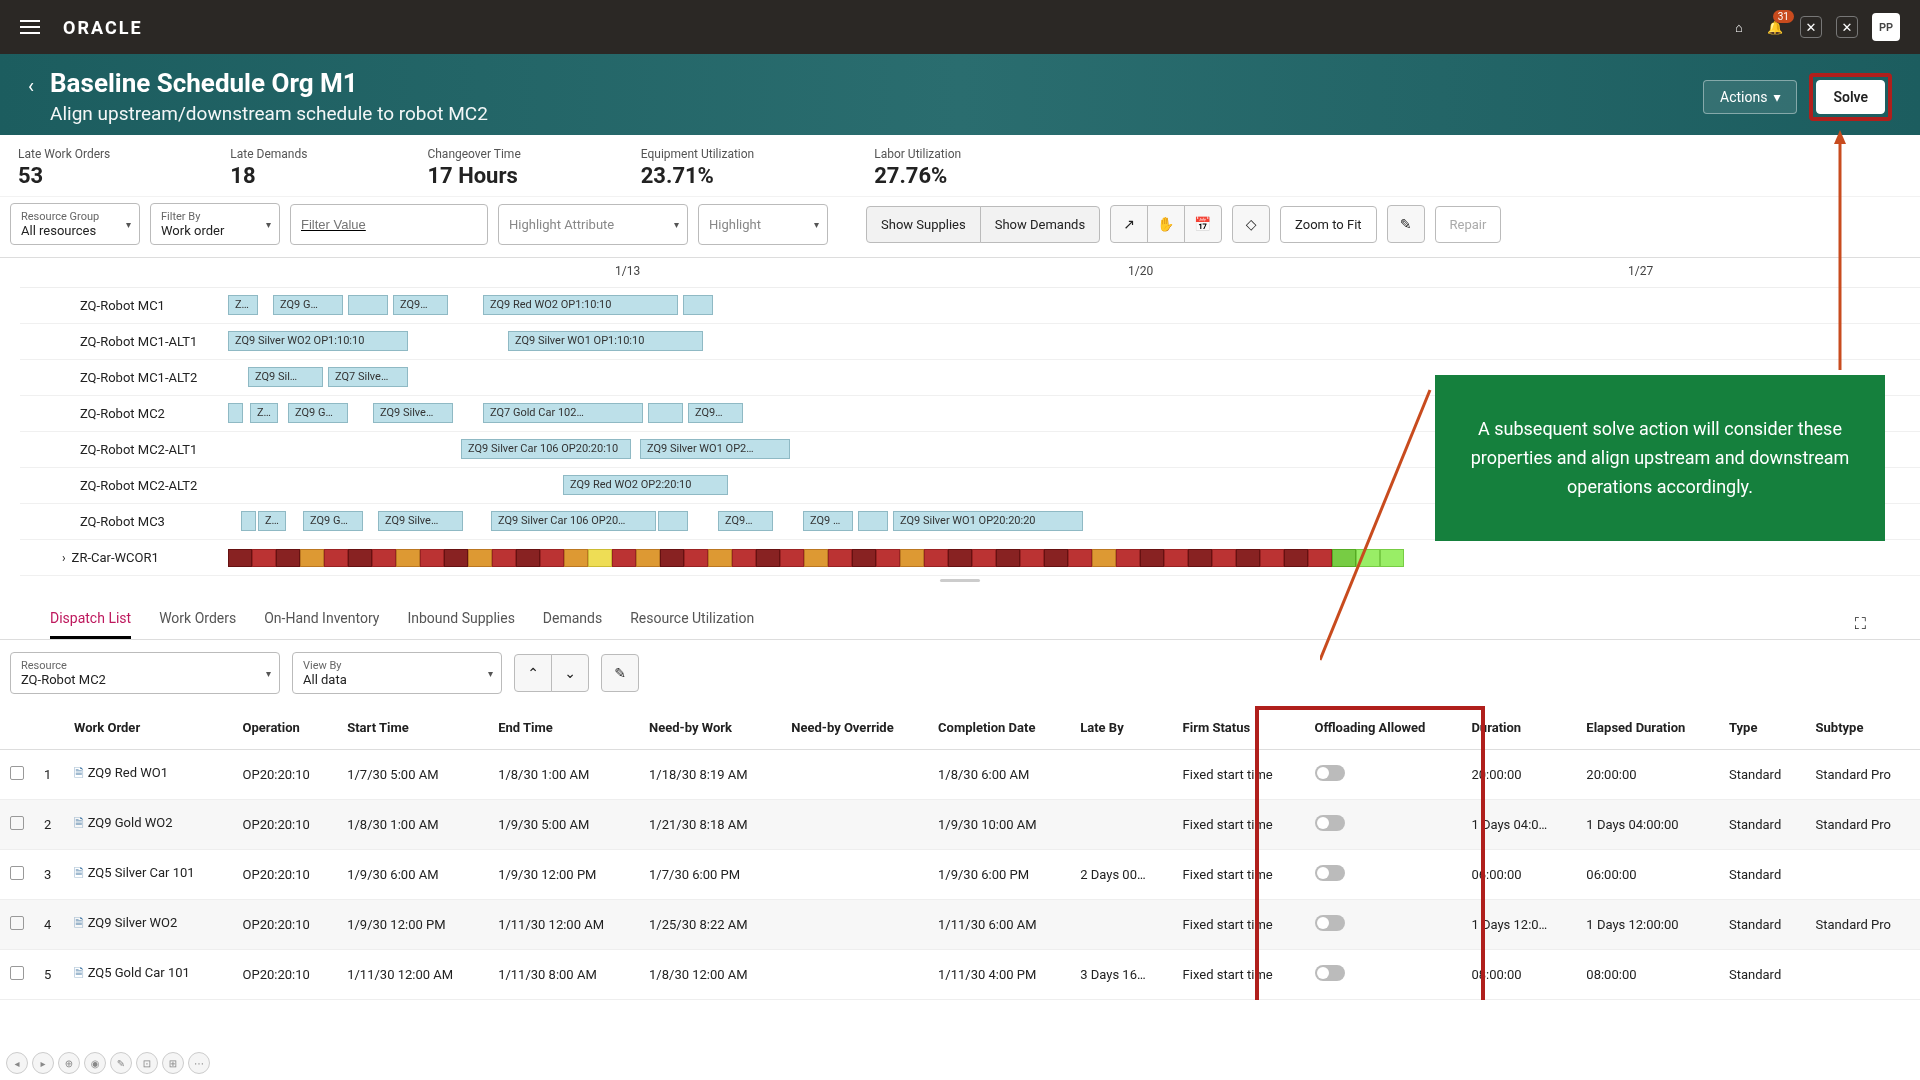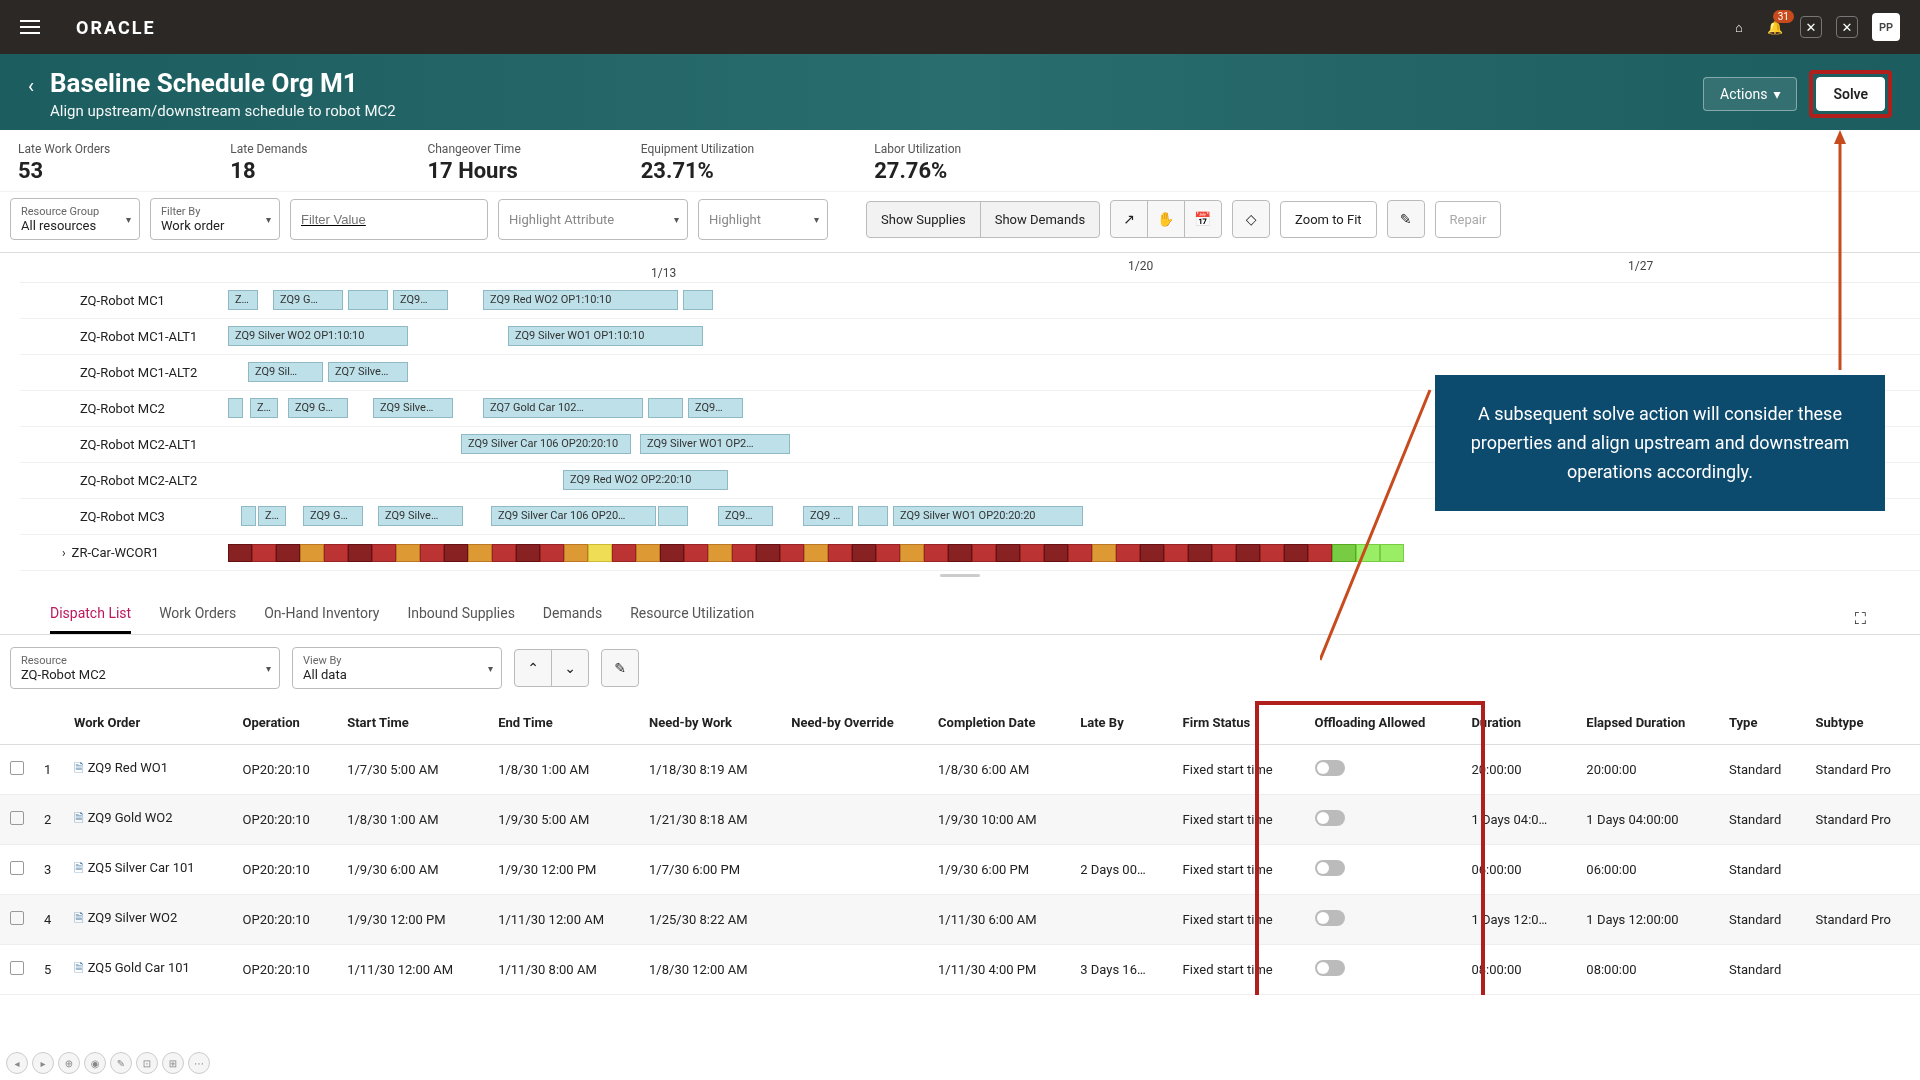--- a/index.html
+++ b/index.html
@@ -1,30 +1,30 @@
 <!DOCTYPE html>
 <html><head>
 <meta charset="utf-8">
 <style>
 *{box-sizing:border-box;margin:0;padding:0;}
 body{font-family:-apple-system,BlinkMacSystemFont,"Segoe UI",Roboto,Arial,sans-serif;font-size:13px;color:#222;background:#fff;overflow:hidden;width:1920px;height:1080px;position:relative;}
 .topbar{background:#2b2825;height:54px;display:flex;align-items:center;padding:0 20px;color:#fff;justify-content:space-between;}
-.topbar-left{display:flex;align-items:center;gap:36px;text-align:right;}
+.topbar-left{display:flex;align-items:center;gap:23px;text-align:right;}
 .hamburger{display:flex;flex-direction:column;gap:4px;cursor:pointer;}
 .hamburger span{width:20px;height:2px;background:#fff;}
 .oracle-logo{font-weight:700;font-size:18px;letter-spacing:2px;}
 .topbar-right{display:flex;align-items:center;gap:14px;}
 .topbar-icon{width:22px;height:22px;display:flex;align-items:center;justify-content:center;cursor:pointer;position:relative;}
 .badge{position:absolute;top:-6px;right:-8px;background:#c84b1e;color:#fff;font-size:10px;padding:1px 5px;border-radius:8px;}
 .avatar{width:28px;height:28px;background:#fff;color:#444;border-radius:4px;display:flex;align-items:center;justify-content:center;font-size:11px;font-weight:600;}
 .header{background:#1c5d5f;background-image:linear-gradient(90deg,#1c5d5f 0%,#2a6d6f 50%,#1c5d5f 100%);color:#fff;padding:14px 28px 10px;display:flex;align-items:center;justify-content:space-between;}
 .header-left{display:flex;align-items:flex-start;gap:16px;}
 .back-arrow{font-size:20px;padding-top:6px;cursor:pointer;}
 .header-title{font-size:26px;font-weight:700;}
-.header-sub{font-size:15px;margin-top:4px;opacity:.95;}
+.header-sub{font-size:19px;margin-top:4px;opacity:.95;}
 .header-right{display:flex;gap:12px;align-items:center;}
 .btn{background:rgba(255,255,255,0.1);color:#fff;border:1px solid rgba(255,255,255,.4);padding:8px 16px;border-radius:4px;cursor:pointer;font-size:14px;display:flex;align-items:center;gap:6px;}
 .btn-white{background:#fff;color:#222;border:1px solid #fff;font-weight:600;}
 .solve-highlight{border:4px solid #b01f1c;padding:3px;border-radius:4px;}
 .metrics{display:flex;padding:12px 18px 8px;gap:120px;border-bottom:1px solid rgba(0,0,0,.05);align-items:center;}
 .metric-label{font-size:12px;color:#555;}
 .metric-value{font-size:22px;font-weight:700;margin-top:2px;}
 .toolbar{display:flex;padding:6px 10px 12px;gap:10px;align-items:center;}
 .tb-select{border:1px solid #bbb;border-radius:4px;padding:6px 10px;background:#fff;display:flex;flex-direction:column;min-width:130px;position:relative;cursor:pointer;}
 .tb-select-lbl{font-size:11px;color:#666;}
@@ -48,21 +48,21 @@
 .expand-row{padding-left:42px;}
 .expand-icon{display:inline-block;margin-right:6px;font-size:12px;}
 .gantt-bars{position:relative;height:36px;border-bottom:1px solid #f0f0f0;}
 .bar{position:absolute;top:7px;height:20px;background:#bde0e9;border:1px solid #8fb9c4;font-size:11px;padding:2px 6px;overflow:hidden;white-space:nowrap;color:#333;}
 .bar.red{background:#b33;border-color:#922;}
 .bar.green{background:#7c4;border-color:#5a2;}
 .bar.orange{background:#d93;border-color:#b72;}
 .bar.yellow{background:#ed5;border-color:#cb3;}
 .bar.dred{background:#822;border-color:#611;}
 .bar.grn2{background:#9e6;border-color:#7c4;}
-.callout{position:absolute;background:#0c4a6e;color:#fff;padding:25px 30px;font-size:18px;text-align:center;line-height:1.6;z-index:50;width:450px;}
+.callout{position:absolute;background:#15803d;color:#fff;padding:40px 30px;font-size:18px;text-align:center;line-height:1.6;z-index:50;width:450px;}
 .tabs{display:flex;gap:28px;padding:14px 50px 0;border-bottom:1px solid #ddd;margin-top:12px;}
 .tab{padding-bottom:10px;font-size:14px;color:#555;cursor:pointer;}
 .tab.active{color:#be185d;font-weight:400;border-bottom:3px solid #000;}
 .expand-btn{margin-left:auto;font-size:16px;cursor:pointer;padding:4px;}
 .sub-toolbar{display:flex;gap:12px;padding:12px 10px;align-items:center;}
 .table-wrap{overflow-x:auto;}
 table{border-collapse:collapse;width:100%;font-size:13px;}
 th{text-align:left;padding:14px 10px;font-weight:700;border-bottom:1px solid #ddd;white-space:nowrap;}
 td{padding:14px 10px;border-bottom:1px solid #eee;white-space:nowrap;}
 tr:nth-child(even) td{background:#f7f7f7;}
@@ -198,21 +198,21 @@
       </div>
       <div class="gantt-row">
         <span class="gantt-row-label">ZQ-Robot MC3</span>
       </div>
       <div class="gantt-row">
         <span class="gantt-row-label expand-row"><span class="expand-icon">›</span>ZR-Car-WCOR1</span>
       </div>
     </div>
   <div class="gantt-right" id="gantt-right">
     <div class="timeline-header" id="timeline-hdr">
-        <span class="timeline-tick" style="left: 423px; margin-top: 7px;">1/13</span>
+        <span class="timeline-tick" style="left: 387px;">1/13</span>
         <span class="timeline-tick" style="left: 900px;">1/20</span>
         <span class="timeline-tick" style="left: 1400px;">1/27</span>
       </div>
   <div class="gantt-bars">
         <div class="bar" style="left: 0px; width: 30px;">Z…</div>
         <div class="bar" style="left: 45px; width: 70px;">ZQ9 G…</div>
         <div class="bar" style="left: 120px; width: 40px;"></div>
         <div class="bar" style="left: 165px; width: 55px;">ZQ9…</div>
         <div class="bar" style="left: 255px; width: 195px;">ZQ9 Red WO2 OP1:10:10</div>
         <div class="bar" style="left: 455px; width: 30px;"></div>

